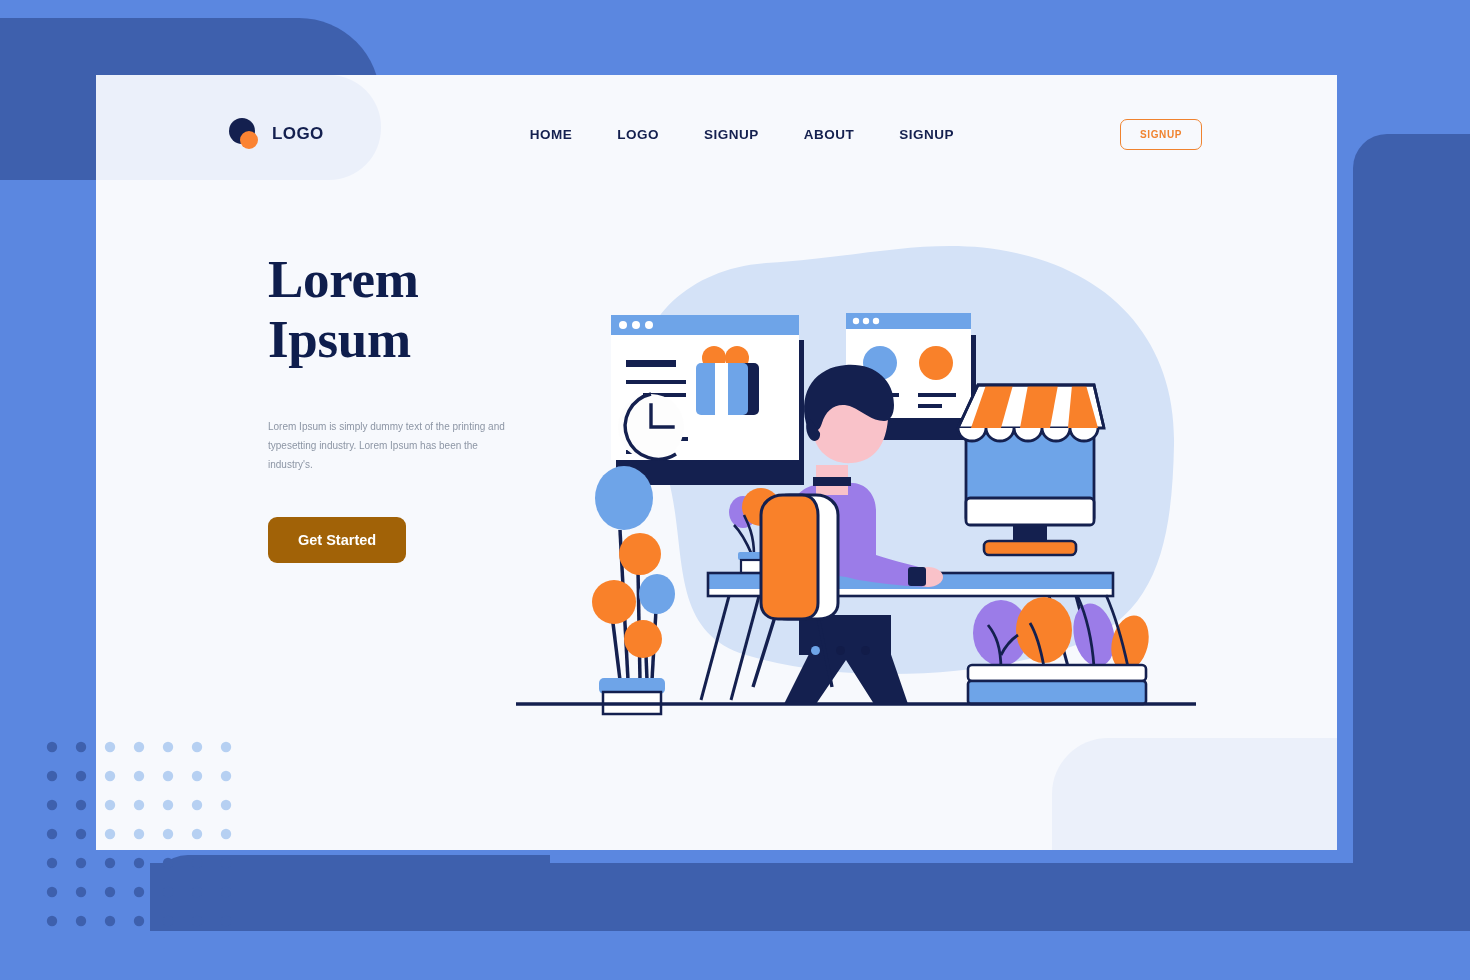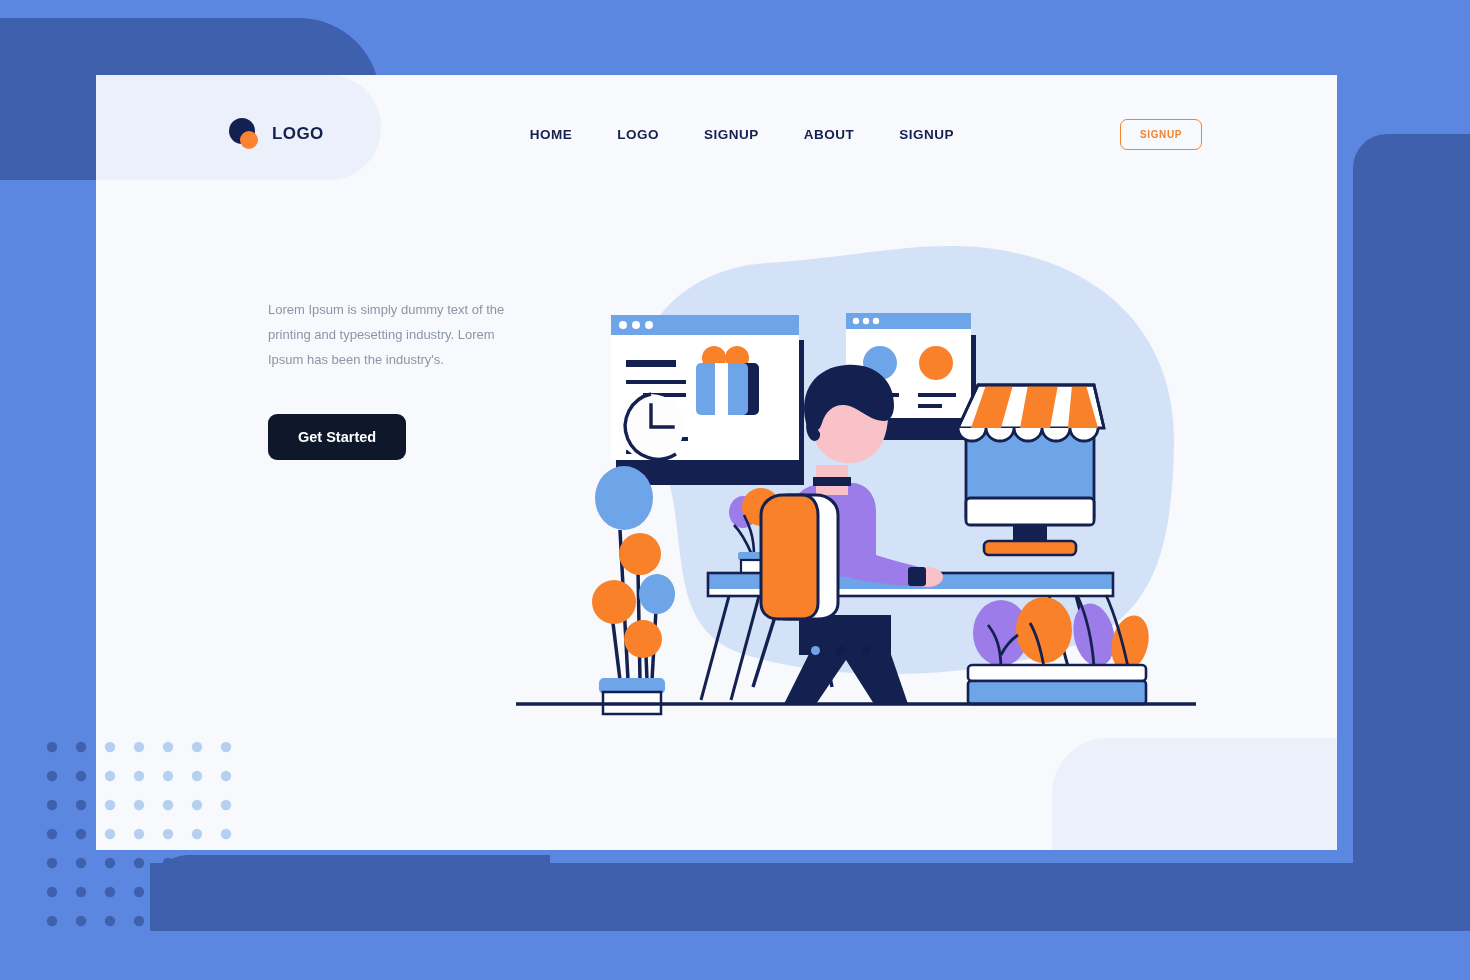--- a/index.html
+++ b/index.html
@@ -73,25 +73,25 @@
   }
 
   
   .hero-text{ position:absolute; left:172px; top:175px; width:310px; z-index:5; }
   .hero-title{
     font-family:"Liberation Serif", serif;
     font-size:53px; line-height:1.13; font-weight:bold;
     color:#0f1e4d; letter-spacing:-.3px;
   }
   .hero-para{
-    margin-top:47px; font-size:13px; line-height:1.93;
+    margin-top:47px; font-size:10px; line-height:1.93;
     color:#8d96a5; width:255px;
   }
   .cta-btn{
-    margin-top:42px; background:#0f172a; color:#ffffff; border:none;
+    margin-top:42px; background:#a16207; color:#ffffff; border:none;
     font-size:14.5px; font-weight:bold; padding:15px 30px;
     border-radius:9px; cursor:pointer; font-family:"Liberation Sans", sans-serif;
   }
 
   
   .illus{ position:absolute; left:420px; top:140px; width:700px; height:520px; z-index:4; }
   .illus svg{ display:block; width:100%; height:100%; }
 
   
   .dots{
@@ -132,20 +132,24 @@
       <a href="#">LOGO</a>
       <a href="#">SIGNUP</a>
       <a href="#">ABOUT</a>
       <a href="#">SIGNUP</a>
     </nav>
 
     <button class="signup-btn">SIGNUP</button>
   </div>
 
   <div class="hero-text">
+    <h1 class="hero-title">
+      <span>Lorem</span><br>
+      <span>Ipsum</span>
+    </h1>
     <p class="hero-para">Lorem Ipsum is simply dummy text of the printing and typesetting industry. Lorem Ipsum has been the industry's.</p>
     <button class="cta-btn">Get Started</button>
   </div>
 
   <div class="illus">
     <svg viewBox="0 0 700 520" xmlns="http://www.w3.org/2000/svg">
       <defs>
         <clipPath id="clipGiftBox">
           <rect x="103" y="35" width="190" height="175"></rect>
         </clipPath>

